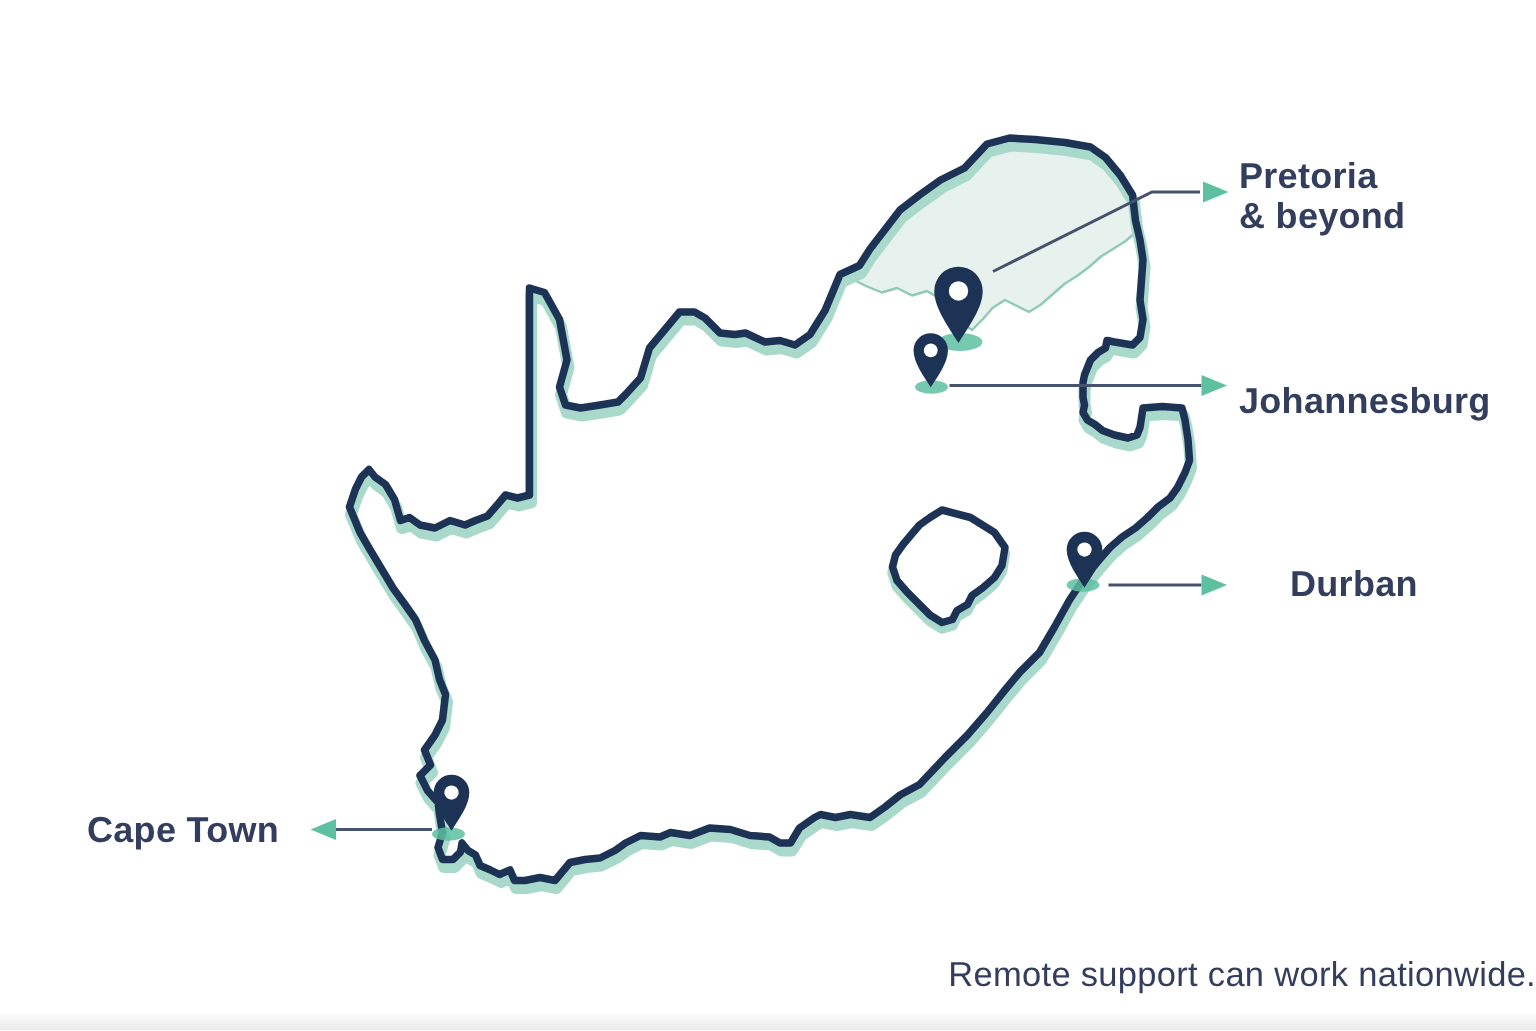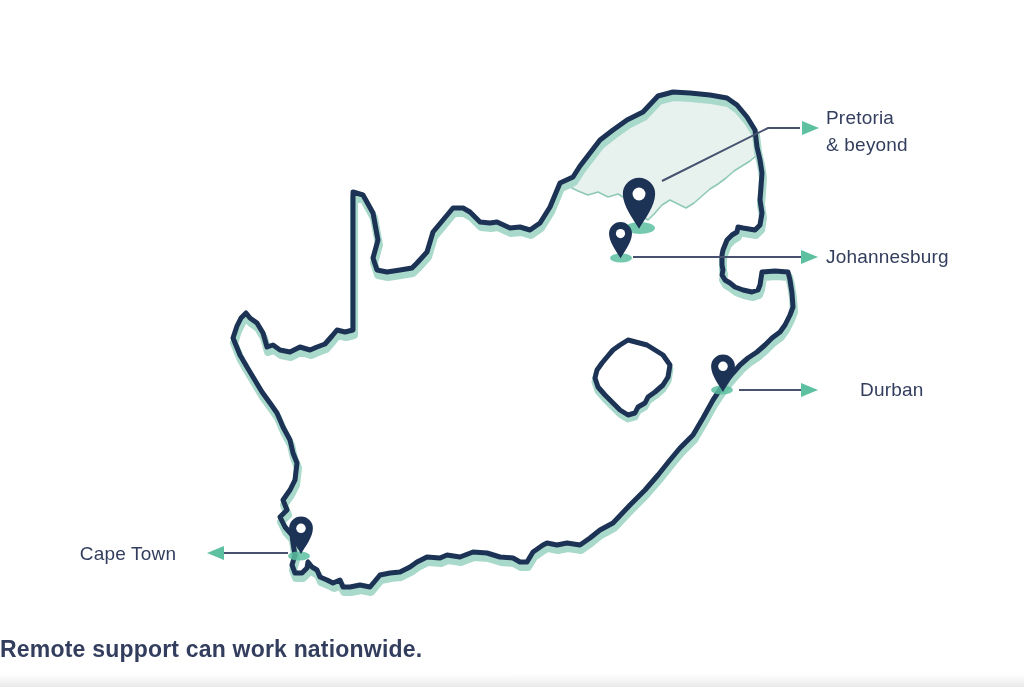--- a/index.html
+++ b/index.html
@@ -21,28 +21,28 @@
   .enclave{fill:#ffffff;stroke:var(--navy,#1d3355);stroke-width:5;stroke-linejoin:round;}
   .connector{fill:none;stroke:#46526e;stroke-width:2;}
   .arrow{fill:var(--teal-accent,#5cc0a1);}
   .pin{color:var(--navy,#1d3355);}
   .pin-base{fill:var(--teal-accent,#5cc0a1);opacity:.85;}
 
   
   .label{
     position:absolute;
     color:var(--text,#333e5e);
-    font-size:19px;font-weight:400;letter-spacing:.2px;
+    font-size:24px;font-weight:700;letter-spacing:.2px;
     line-height:27px;white-space:nowrap;
   }
-  .label.right-align{text-align:center;}
+  .label.right-align{text-align:left;}
   .caption{
     position:absolute;left:0;right:0;top:636px;
-    text-align:left;color:var(--text,#333e5e);
-    font-size:23px;font-weight:700;letter-spacing:.2px;
+    text-align:right;color:var(--text,#333e5e);
+    font-size:23px;font-weight:400;letter-spacing:.2px;
   }
   .bottom-strip{
     position:absolute;left:0;right:0;bottom:0;height:13px;
     background:linear-gradient(180deg, rgba(250,250,250,0) 0%, #e9e9e9 100%);
   }
 </style>
 </head>
 <body>
 
 <div class="stage">
@@ -87,21 +87,21 @@
     <use href="#pin-symbol" class="pin" x="607" y="221" width="27" height="38"></use>
     <use href="#pin-symbol" class="pin" x="709" y="353" width="28" height="40"></use>
     <use href="#pin-symbol" class="pin" x="287" y="514" width="28" height="42"></use>
   </svg>
 
   <div class="label" style="left:826px;top:104px;">
     <div>Pretoria</div>
     <div>&amp; beyond</div>
   </div>
 
-  <div class="label" style="left:826px;top:243px;">Johannesburg</div>
+  <div class="label" style="left:826px;top:254px;">Johannesburg</div>
 
   <div class="label" style="left:860px;top:376px;">Durban</div>
 
   <div class="label right-align" style="left:58px;top:540px;width:140px;">Cape Town</div>
 
   <div class="caption">Remote support can work nationwide.</div>
 
   <div class="bottom-strip"></div>
 </div>
 

